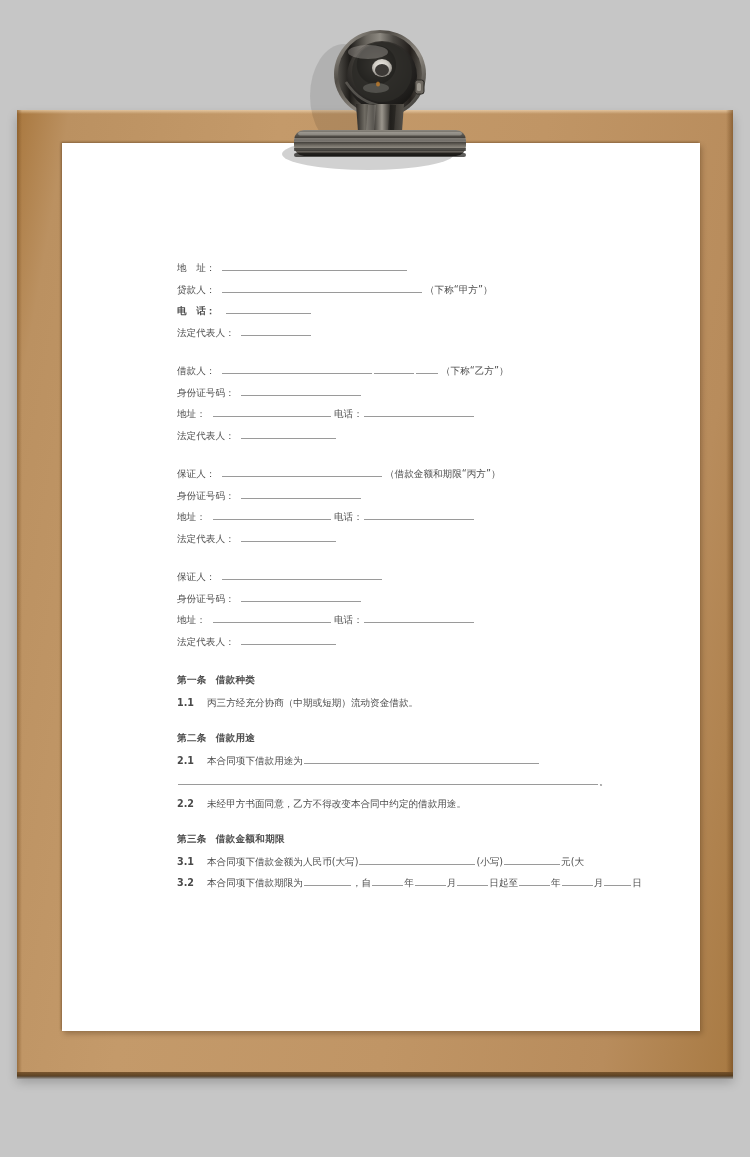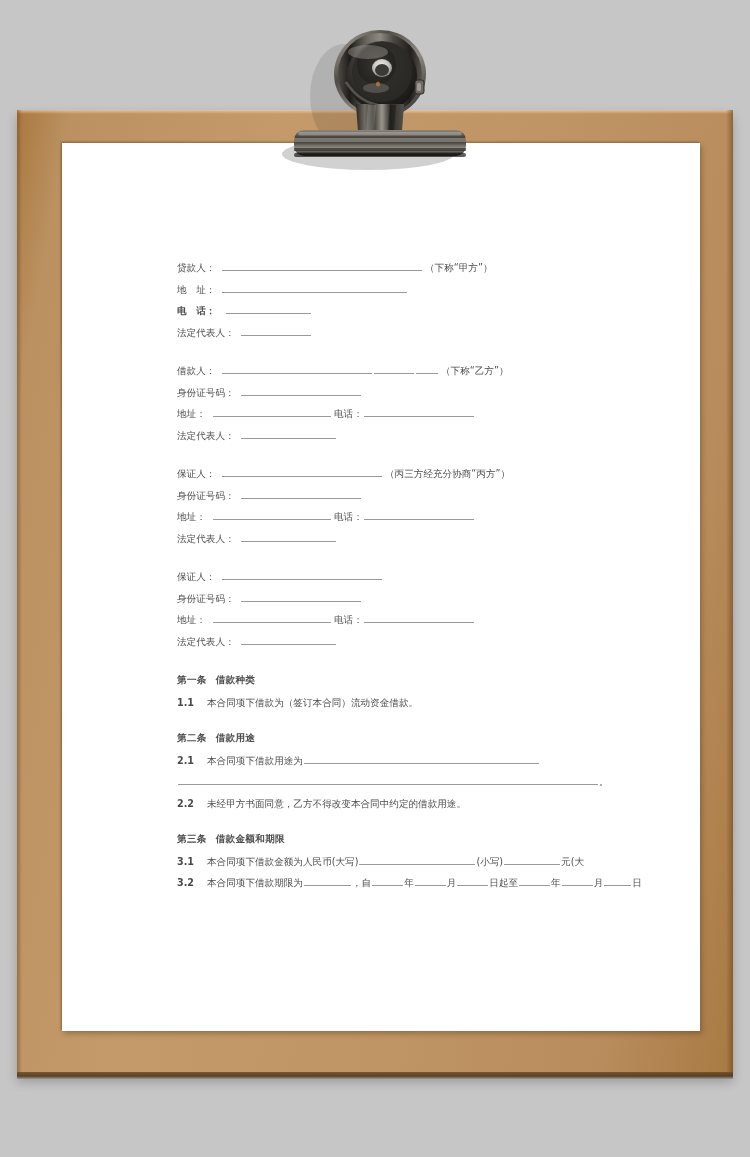--- a/index.html
+++ b/index.html
@@ -167,27 +167,27 @@
   <div id="board-right-bevel"></div>
 
   <div id="paper">
     <div id="paper-inner">
 
       <div class="doc">
 
         <div id="parties-container">
             <div class="party-block">
               <div class="field-row">
+                <span class="lbl" style="display: inline-block; width: 44px;">地　址：</span>
+                <span class="rule" style="width: 185px;"></span>
+              </div>
+              <div class="field-row">
                 <span class="lbl" style="display: inline-block; width: 44px;">贷款人：</span>
                 <span class="rule" style="width: 200px;"></span>
                 <span class="suffix">（下称“甲方”）</span>
-              </div>
-              <div class="field-row">
-                <span class="lbl" style="display: inline-block; width: 44px;">地　址：</span>
-                <span class="rule" style="width: 185px;"></span>
               </div>
               <div class="field-row">
                 <span class="lbl" style="display: inline-block; width: 48px; font-weight: bold;">电　话：</span>
                 <span class="rule" style="width: 85px;"></span>
               </div>
               <div class="field-row">
                 <span class="lbl" style="display: inline-block; width: 63px;">法定代表人：</span>
                 <span class="rule" style="width: 70px;"></span>
               </div>
             </div>
@@ -211,21 +211,21 @@
               </div>
               <div class="field-row">
                 <span class="lbl" style="display: inline-block; width: 63px;">法定代表人：</span>
                 <span class="rule" style="width: 95px;"></span>
               </div>
             </div>
             <div class="party-block">
               <div class="field-row">
                 <span class="lbl" style="display: inline-block; width: 44px;">保证人：</span>
                 <span class="rule" style="width: 160px;"></span>
-                <span class="suffix">（丙三方经充分协商“丙方”）</span>
+                <span class="suffix">（借款金额和期限“丙方”）</span>
               </div>
               <div class="field-row">
                 <span class="lbl" style="display: inline-block; width: 63px;">身份证号码：</span>
                 <span class="rule" style="width: 120px;"></span>
               </div>
               <div class="field-row">
                 <span class="lbl" style="display: inline-block; width: 35px;">地址：</span>
                 <span class="rule" style="width: 118px;"></span>
                 <span class="suffix">电话：</span>
                 <span class="rule" style="width: 110px;"></span>
@@ -253,21 +253,21 @@
               <div class="field-row">
                 <span class="lbl" style="display: inline-block; width: 63px;">法定代表人：</span>
                 <span class="rule" style="width: 95px;"></span>
               </div>
             </div>
           </div>
 
 
         <div id="articles-container">
             <div class="art-head"><span class="lbl">第一条</span><span class="sp"></span><span class="lbl">借款种类</span></div>
-            <div class="clause wrap"><span class="num">1.1</span><span class="lbl">本合同项下借款为（签订本合同）流动资金借款。</span></div>
+            <div class="clause wrap"><span class="num">1.1</span><span class="lbl">丙三方经充分协商（中期或短期）流动资金借款。</span></div>
             <div class="art-head"><span class="lbl">第二条</span><span class="sp"></span><span class="lbl">借款用途</span></div>
             <div class="clause"><span class="num">2.1</span><span class="lbl">本合同项下借款用途为</span><span class="rule" style="width: 235px;"></span></div>
             <div class="clause"><span class="rule" style="width: 420px;"></span><span class="lbl">。</span></div>
             <div class="clause wrap"><span class="num">2.2</span><span class="lbl">未经甲方书面同意，乙方不得改变本合同中约定的借款用途。</span></div>
             <div class="art-head"><span class="lbl">第三条</span><span class="sp"></span><span class="lbl">借款金额和期限</span></div>
             <div class="clause"><span class="num">3.1</span><span class="lbl">本合同项下借款金额为人民币(大写)</span><span class="rule" style="width: 116px;"></span><span class="lbl">(小写)</span><span class="rule" style="width: 56px;"></span><span class="lbl">元(大</span></div>
             <div class="clause"><span class="num">3.2</span><span class="lbl">本合同项下借款期限为</span><span class="rule" style="width: 47px;"></span><span class="lbl">，自</span><span class="rule" style="width: 31px;"></span><span class="lbl">年</span><span class="rule" style="width: 31px;"></span><span class="lbl">月</span><span class="rule" style="width: 31px;"></span><span class="lbl">日起至</span><span class="rule" style="width: 31px;"></span><span class="lbl">年</span><span class="rule" style="width: 31px;"></span><span class="lbl">月</span><span class="rule" style="width: 27px;"></span><span class="lbl">日</span></div>
           </div>
 
       </div>

